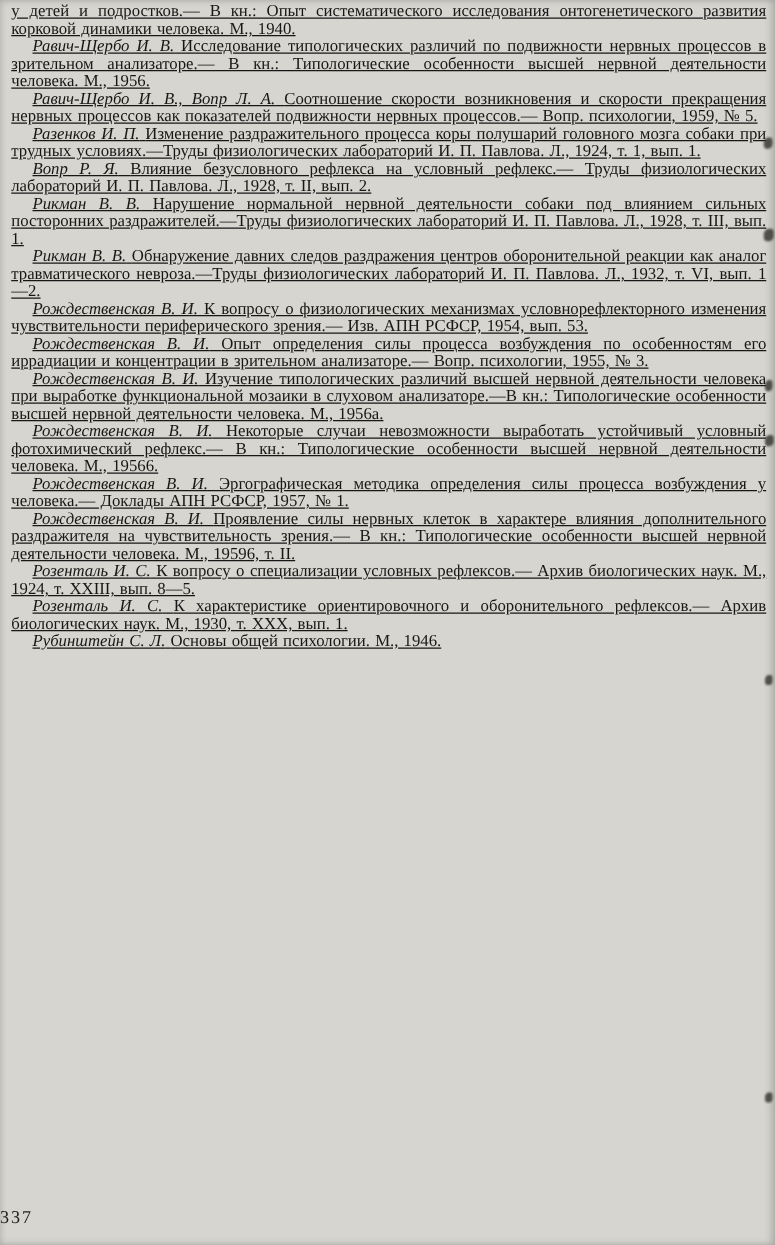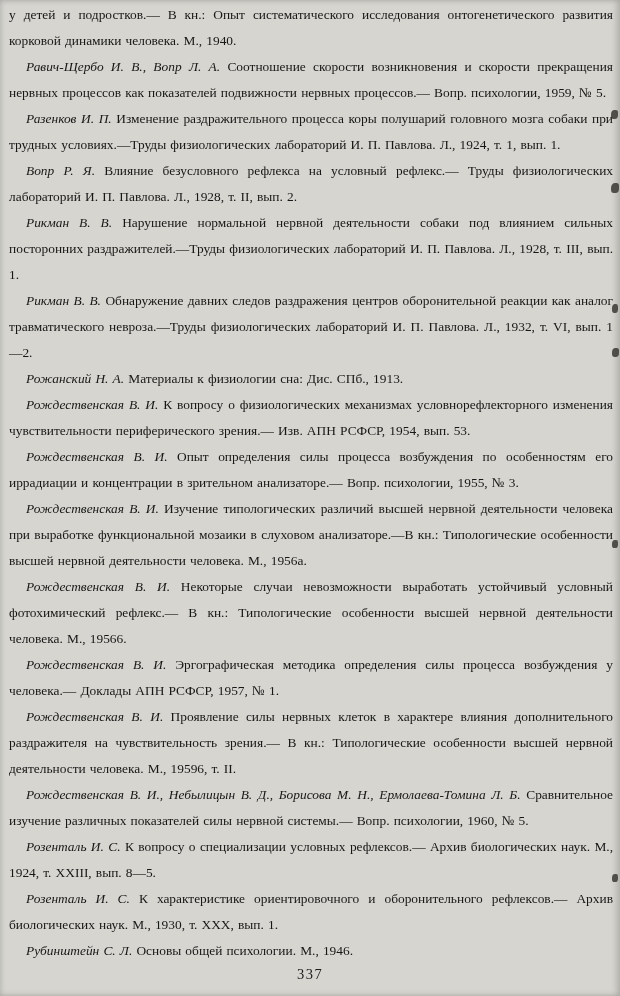--- a/index.html
+++ b/index.html
@@ -9,62 +9,62 @@
     position:relative;
     overflow:hidden;
     font-family:"Liberation Serif","DejaVu Serif",serif;
     color:#171716;
     box-shadow:inset -3px 0 6px rgba(60,60,55,.25), inset 2px 0 4px rgba(60,60,55,.12);
   }
   .textblock{
     position:absolute;
     left:9px;right:7px;top:2px;
     font-size:13.4px;
-    line-height:26px;
+    line-height:14px;
     text-align:justify;
     word-spacing:.06em;
+    text-decoration:underline;
   }
   p.entry{margin:0;text-indent:17px;}
   p.continuation{text-indent:0;}
   .author{font-style:italic;}
   .pagenum{
     position:absolute;
     bottom:13px;left:0;right:0;
-    text-align:center;
+    text-align:left;
     font-size:14.5px;
     letter-spacing:1.5px;
     color:#1c1c1b;
   }
   .artifact{
     position:absolute;
     background:#3a3933;
     border-radius:50% 30% 45% 35%;
     filter:blur(.7px);
     opacity:.85;
   }
 </style>
 </head>
 <body>
 
 <div class="page">
   <div class="textblock">
     <p class="entry continuation"><span>у детей и подростков.— В кн.: Опыт систематического исследования онтогенетического развития корковой динамики человека. М., 1940.</span></p>
+    <p class="entry"><i class="author">Равич-Щербо И. В.</i> <span>Исследование типологических различий по подвижности нервных процессов в зрительном анализаторе.— В кн.: Типологические особенности высшей нервной деятельности человека. М., 1956.</span></p>
     <p class="entry"><i class="author">Равич-Щербо И. В., Вопр Л. А.</i> <span>Соотношение скорости возникновения и скорости прекращения нервных процессов как показателей подвижности нервных процессов.— Вопр. психологии, 1959, № 5.</span></p>
     <p class="entry"><i class="author">Разенков И. П.</i> <span>Изменение раздражительного процесса коры полушарий головного мозга собаки при трудных условиях.—Труды физиологических лабораторий И. П. Павлова. Л., 1924, т. 1, вып. 1.</span></p>
     <p class="entry"><i class="author">Вопр Р. Я.</i> <span>Влияние безусловного рефлекса на условный рефлекс.— Труды физиологических лабораторий И. П. Павлова. Л., 1928, т. II, вып. 2.</span></p>
     <p class="entry"><i class="author">Рикман В. В.</i> <span>Нарушение нормальной нервной деятельности собаки под влиянием сильных посторонних раздражителей.—Труды физиологических лабораторий И. П. Павлова. Л., 1928, т. III, вып. 1.</span></p>
     <p class="entry"><i class="author">Рикман В. В.</i> <span>Обнаружение давних следов раздражения центров оборонительной реакции как аналог травматического невроза.—Труды физиологических лабораторий И. П. Павлова. Л., 1932, т. VI, вып. 1—2.</span></p>
-    <p class="entry"><i class="author">Рожанский Н. А.</i> <span>Материалы к физиологии сна: Дис. СПб., 1913.</span></p>
     <p class="entry"><i class="author">Рождественская В. И.</i> <span>К вопросу о физиологических механизмах условнорефлекторного изменения чувствительности периферического зрения.— Изв. АПН РСФСР, 1954, вып. 53.</span></p>
     <p class="entry"><i class="author">Рождественская В. И.</i> <span>Опыт определения силы процесса возбуждения по особенностям его иррадиации и концентрации в зрительном анализаторе.— Вопр. психологии, 1955, № 3.</span></p>
     <p class="entry"><i class="author">Рождественская В. И.</i> <span>Изучение типологических различий высшей нервной деятельности человека при выработке функциональной мозаики в слуховом анализаторе.—В кн.: Типологические особенности высшей нервной деятельности человека. М., 1956а.</span></p>
     <p class="entry"><i class="author">Рождественская В. И.</i> <span>Некоторые случаи невозможности выработать устойчивый условный фотохимический рефлекс.— В кн.: Типологические особенности высшей нервной деятельности человека. М., 19566.</span></p>
     <p class="entry"><i class="author">Рождественская В. И.</i> <span>Эргографическая методика определения силы процесса возбуждения у человека.— Доклады АПН РСФСР, 1957, № 1.</span></p>
     <p class="entry"><i class="author">Рождественская В. И.</i> <span>Проявление силы нервных клеток в характере влияния дополнительного раздражителя на чувствительность зрения.— В кн.: Типологические особенности высшей нервной деятельности человека. М., 19596, т. II.</span></p>
-    <p class="entry"><i class="author">Рождественская В. И., Небылицын В. Д., Борисова М. Н., Ермолаева-Томина Л. Б.</i> <span>Сравнительное изучение различных показателей силы нервной системы.— Вопр. психологии, 1960, № 5.</span></p>
     <p class="entry"><i class="author">Розенталь И. С.</i> <span>К вопросу о специализации условных рефлексов.— Архив биологических наук. М., 1924, т. XXIII, вып. 8—5.</span></p>
     <p class="entry"><i class="author">Розенталь И. С.</i> <span>К характеристике ориентировочного и оборонительного рефлексов.— Архив биологических наук. М., 1930, т. XXX, вып. 1.</span></p>
     <p class="entry"><i class="author">Рубинштейн С. Л.</i> <span>Основы общей психологии. М., 1946.</span></p>
   </div>
 
   <div class="pagenum">337</div>
 
   <div class="artifact" style="right:2px;top:110px;width:7px;height:9px;"></div>
   <div class="artifact" style="right:1px;top:183px;width:8px;height:10px;"></div>
   <div class="artifact" style="right:2px;top:304px;width:6px;height:9px;"></div>

